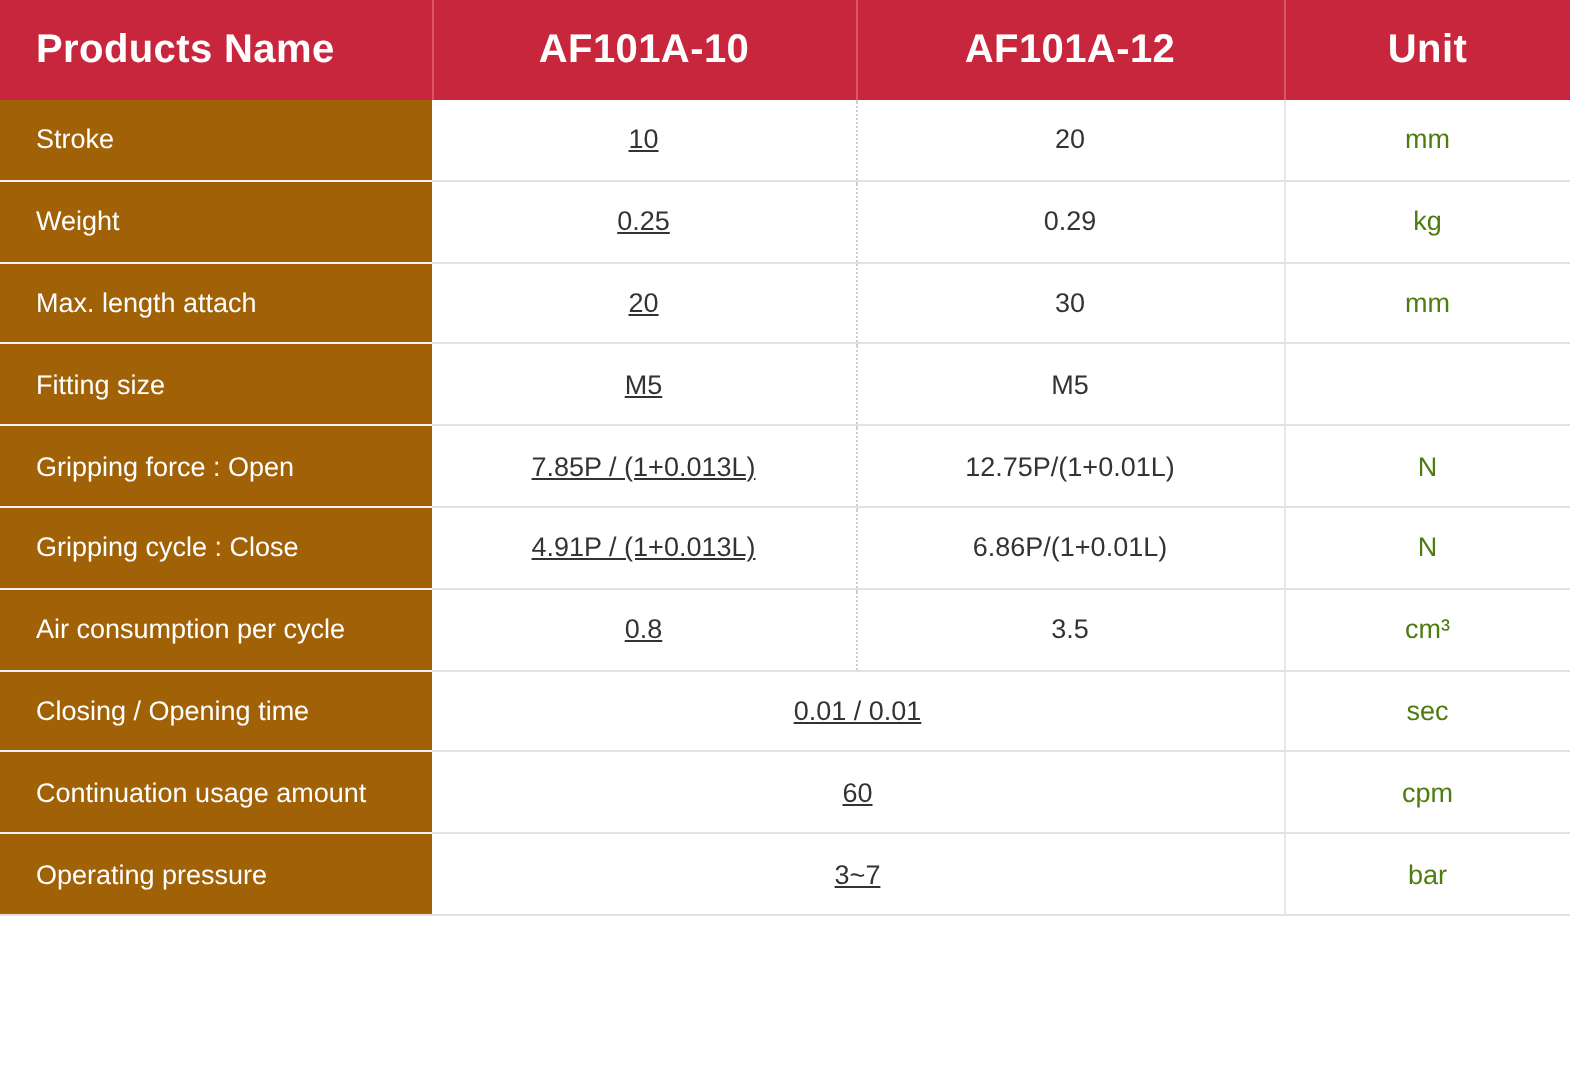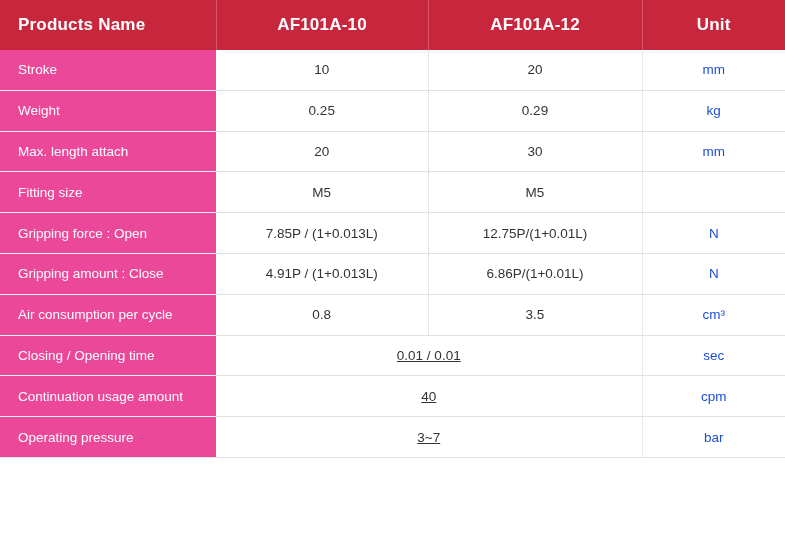--- a/index.html
+++ b/index.html
@@ -19,21 +19,21 @@
     table-layout: fixed;
   }
   table.spec col.c0 { width: 216px; }
   table.spec col.c1 { width: 212px; }
   table.spec col.c2 { width: 214px; }
   table.spec col.c3 { width: 143px; }
 
   thead th {
     background: #c8263c;
     color: #ffffff;
-    font-size: 17px;
+    font-size: 20px;
     font-weight: bold;
     height: 48px;
     text-align: center;
     vertical-align: middle;
     border: none;
     letter-spacing: 0.2px;
   }
   thead th.label-head {
     text-align: left;
     padding-left: 18px;
@@ -45,34 +45,35 @@
   tbody td {
     height: 37.8px;
     font-size: 13.5px;
     color: #333333;
     text-align: center;
     vertical-align: middle;
     border-bottom: 1px solid #e2e2e2;
     background: #ffffff;
   }
   tbody td.rowlabel {
-    background: #ec4899;
+    background: #a16207;
     color: #ffffff;
     text-align: left;
     padding-left: 18px;
     font-size: 13.5px;
     border-bottom: 1px solid #f2f2f2;
     font-weight: normal;
   }
   tbody td.v1 {
     border-right: 1px dotted #cfcfcf;
+    text-decoration: underline;
   }
   tbody td.unit {
     border-left: 1px solid #e8e8e8;
-    color: #1d4ed8;
+    color: #4d7c0f;
   }
   tbody td.merged {
     border-right: none;
     text-decoration: underline;
   }
   tbody tr:last-child td {
     border-bottom: 1px solid #e2e2e2;
   }
 </style>
 </head>
@@ -118,39 +119,39 @@
         <td>M5</td>
         <td class="unit"></td>
       </tr>
       <tr>
         <td class="rowlabel">Gripping force : Open</td>
         <td class="v1">7.85P / (1+0.013L)</td>
         <td>12.75P/(1+0.01L)</td>
         <td class="unit">N</td>
       </tr>
       <tr>
-        <td class="rowlabel">Gripping amount : Close</td>
+        <td class="rowlabel">Gripping cycle : Close</td>
         <td class="v1">4.91P / (1+0.013L)</td>
         <td>6.86P/(1+0.01L)</td>
         <td class="unit">N</td>
       </tr>
       <tr>
         <td class="rowlabel">Air consumption per cycle</td>
         <td class="v1">0.8</td>
         <td>3.5</td>
         <td class="unit">cm³</td>
       </tr>
       <tr>
         <td class="rowlabel">Closing / Opening time</td>
         <td class="merged" colspan="2">0.01 / 0.01</td>
         <td class="unit">sec</td>
       </tr>
       <tr>
         <td class="rowlabel">Continuation usage amount</td>
-        <td class="merged" colspan="2">40</td>
+        <td class="merged" colspan="2">60</td>
         <td class="unit">cpm</td>
       </tr>
       <tr>
         <td class="rowlabel">Operating pressure</td>
         <td class="merged" colspan="2">3~7</td>
         <td class="unit">bar</td>
       </tr>
     </tbody>
 </table>
 

